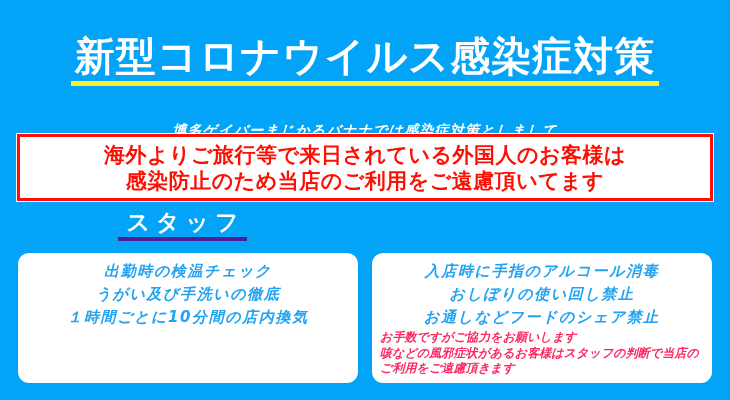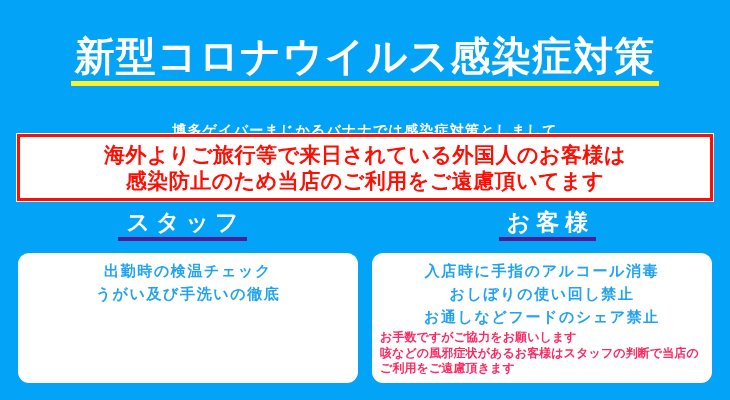--- a/index.html
+++ b/index.html
@@ -44,21 +44,21 @@
   .subtitle {
     width: 100%;
     text-align: center;
     color: #ffffff;
     font-size: 14px;
     font-weight: bold;
     line-height: 19.5px;
     letter-spacing: 1.2px;
     margin-top: 8px;
   }
-  .subtitle div { white-space: nowrap; }
+  .subtitle div { white-space: nowrap; font-style: italic; }
 
   
   .warning-outer {
     position: absolute;
     left: 16px;
     top: 133px;
     width: 698px;
     height: 69px;
     background: #ffffff;
     box-sizing: border-box;
@@ -119,20 +119,21 @@
     justify-content: space-between;
   }
   .panel {
     width: 340px;
     height: 130px;
     background: #ffffff;
     border-radius: 11px;
     box-sizing: border-box;
     padding: 7px 8px 4px 8px;
     overflow: hidden;
+    font-style: italic;
   }
   .panel-list {
     margin: 0;
     padding: 0;
     list-style: none;
   }
   .panel-item {
     color: #22a3f2;
     font-size: 15px;
     font-weight: bold;
@@ -177,31 +178,29 @@
     <div class="warning-inner">
       <div class="warning-line">海外よりご旅行等で来日されている外国人のお客様は</div>
       <div class="warning-line">感染防止のため当店のご利用をご遠慮頂いてます</div>
     </div>
   </div>
 
   <div class="col-headers">
     <div class="col-head-cell">
       <span class="col-head-text">スタッフ</span>
     </div>
-    <div class="col-head-cell">
-      <span class="col-head-text">お客様</span>
-    </div>
   </div>
 
   <div class="panels">
 
     <div class="panel">
       <ul class="panel-list">
         <li class="panel-item">出勤時の検温チェック</li>
         <li class="panel-item">うがい及び手洗いの徹底</li>
+        <li class="panel-item">１時間ごとに10分間の店内換気</li>
       </ul>
     </div>
 
     <div class="panel">
       <ul class="panel-list">
         <li class="panel-item">入店時に手指のアルコール消毒</li>
         <li class="panel-item">おしぼりの使い回し禁止</li>
         <li class="panel-item">お通しなどフードのシェア禁止</li>
       </ul>
       <div class="panel-notes">

